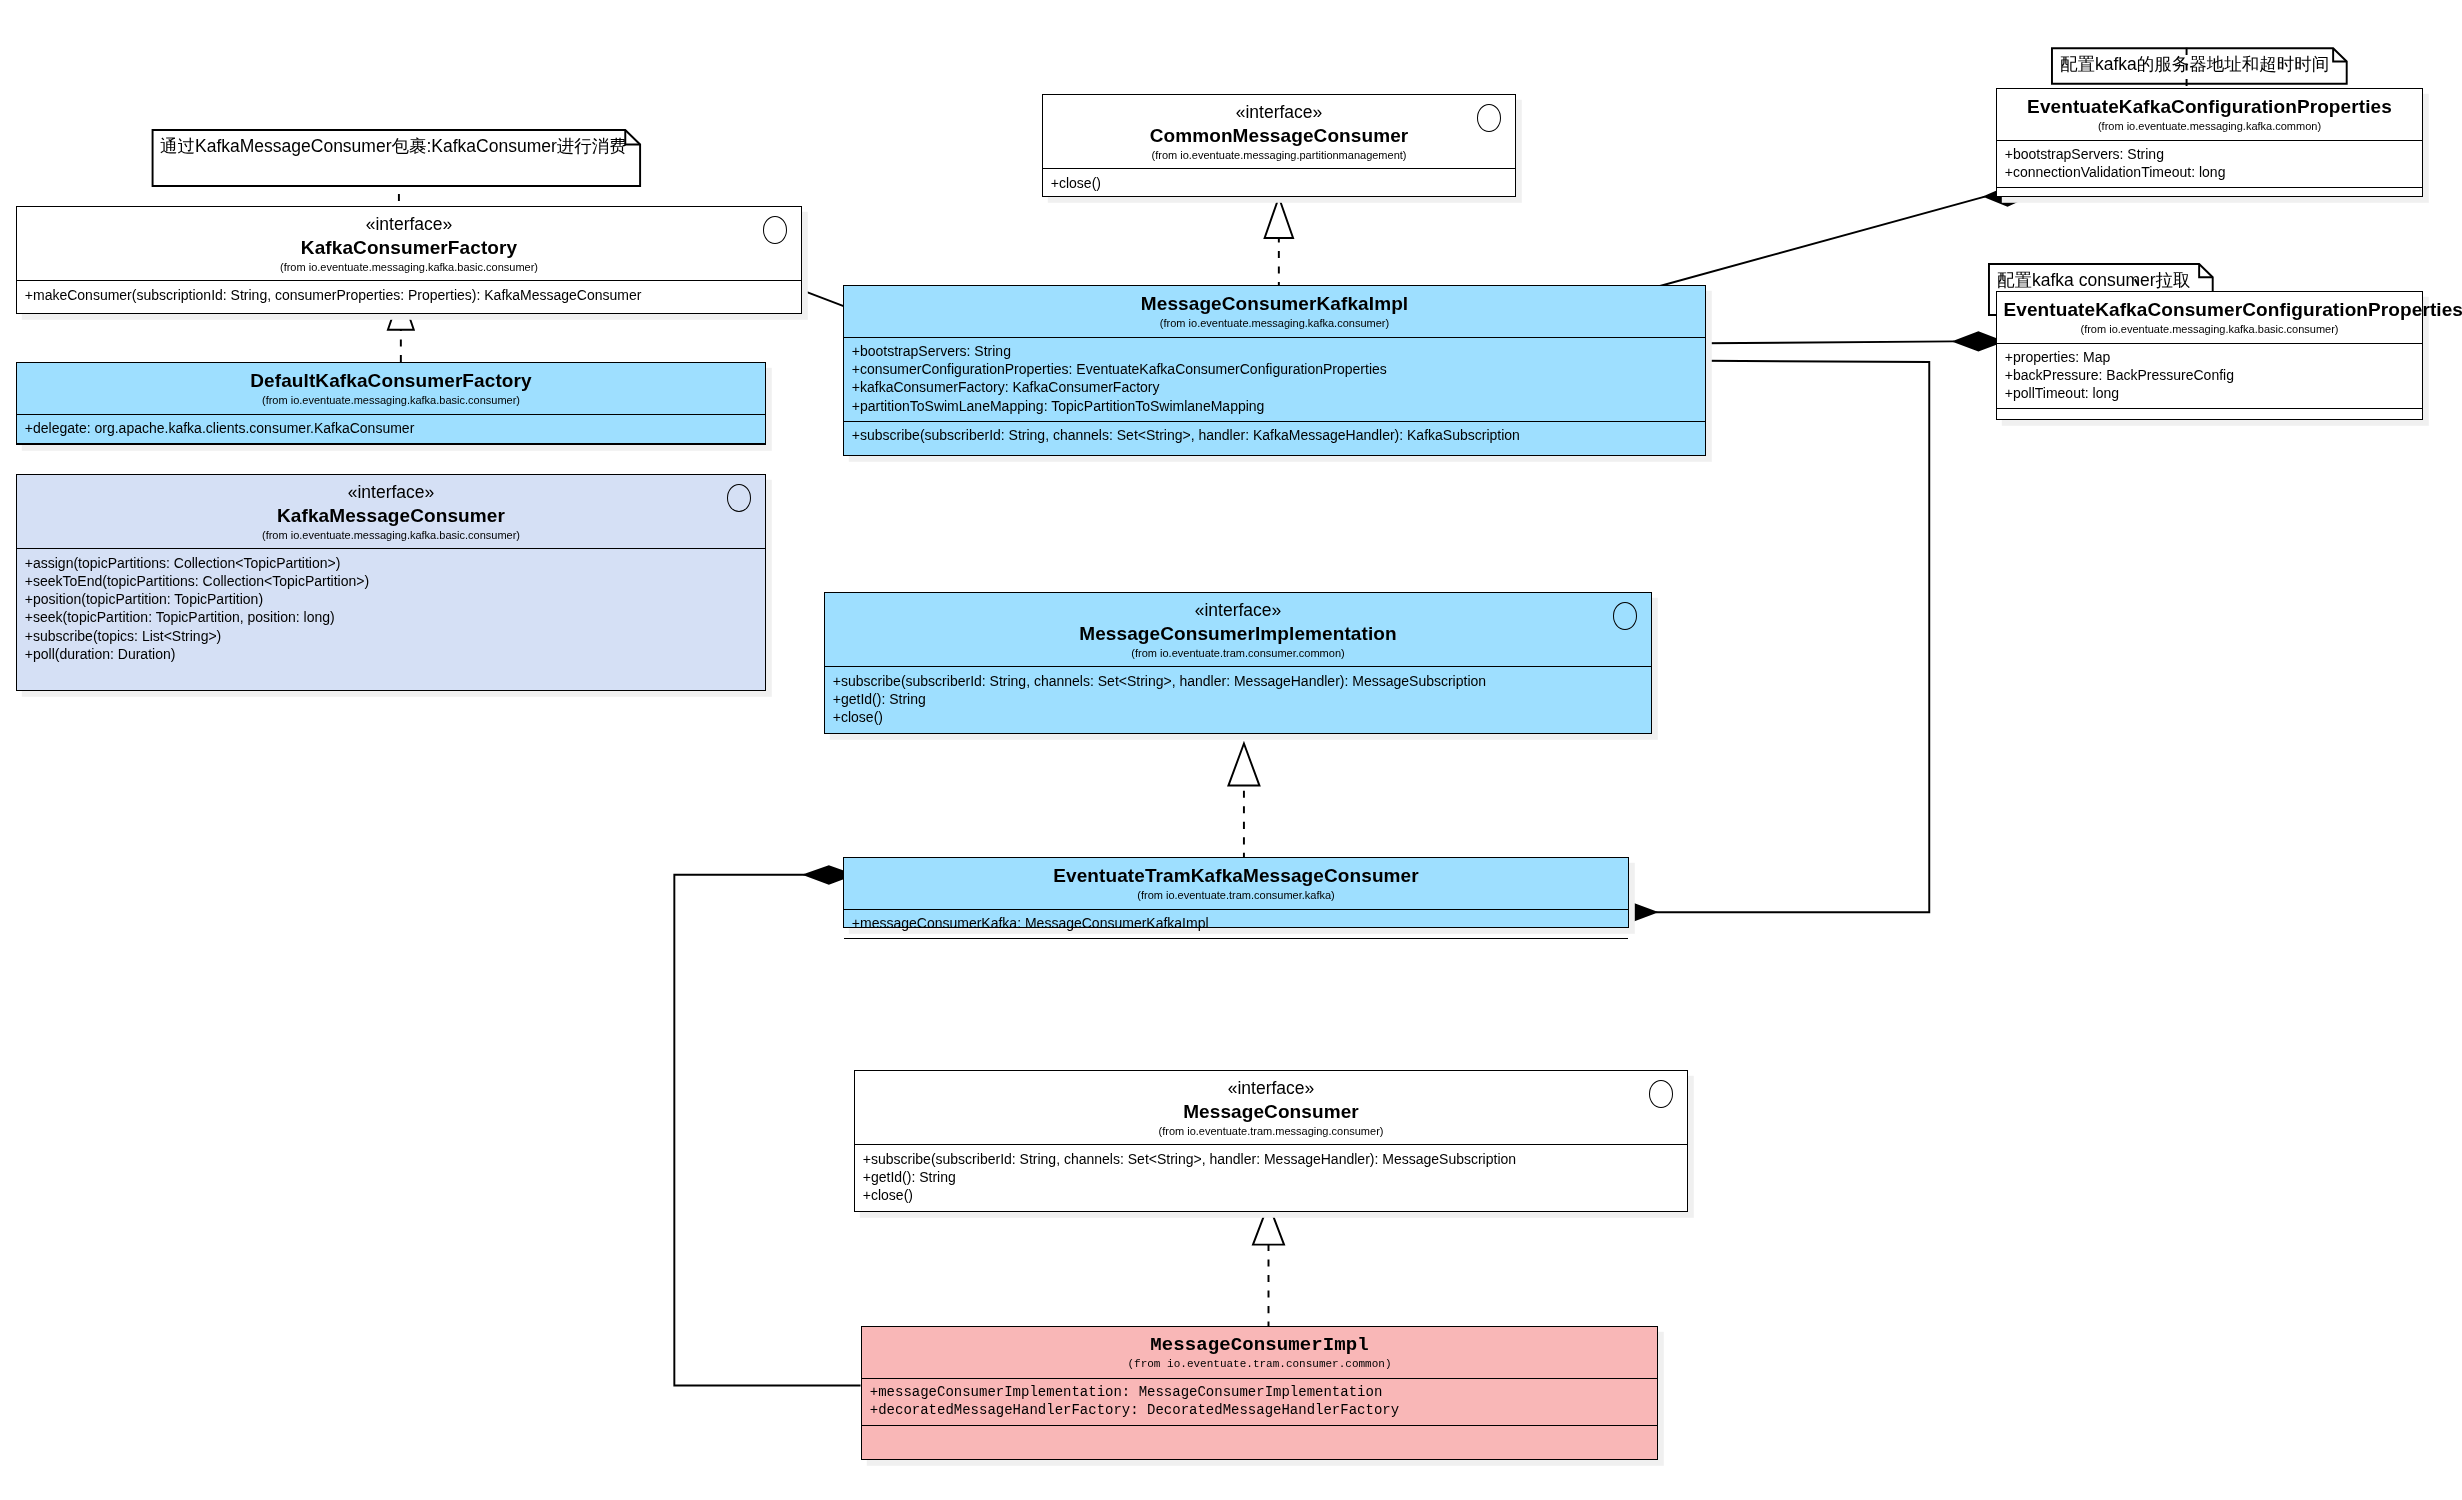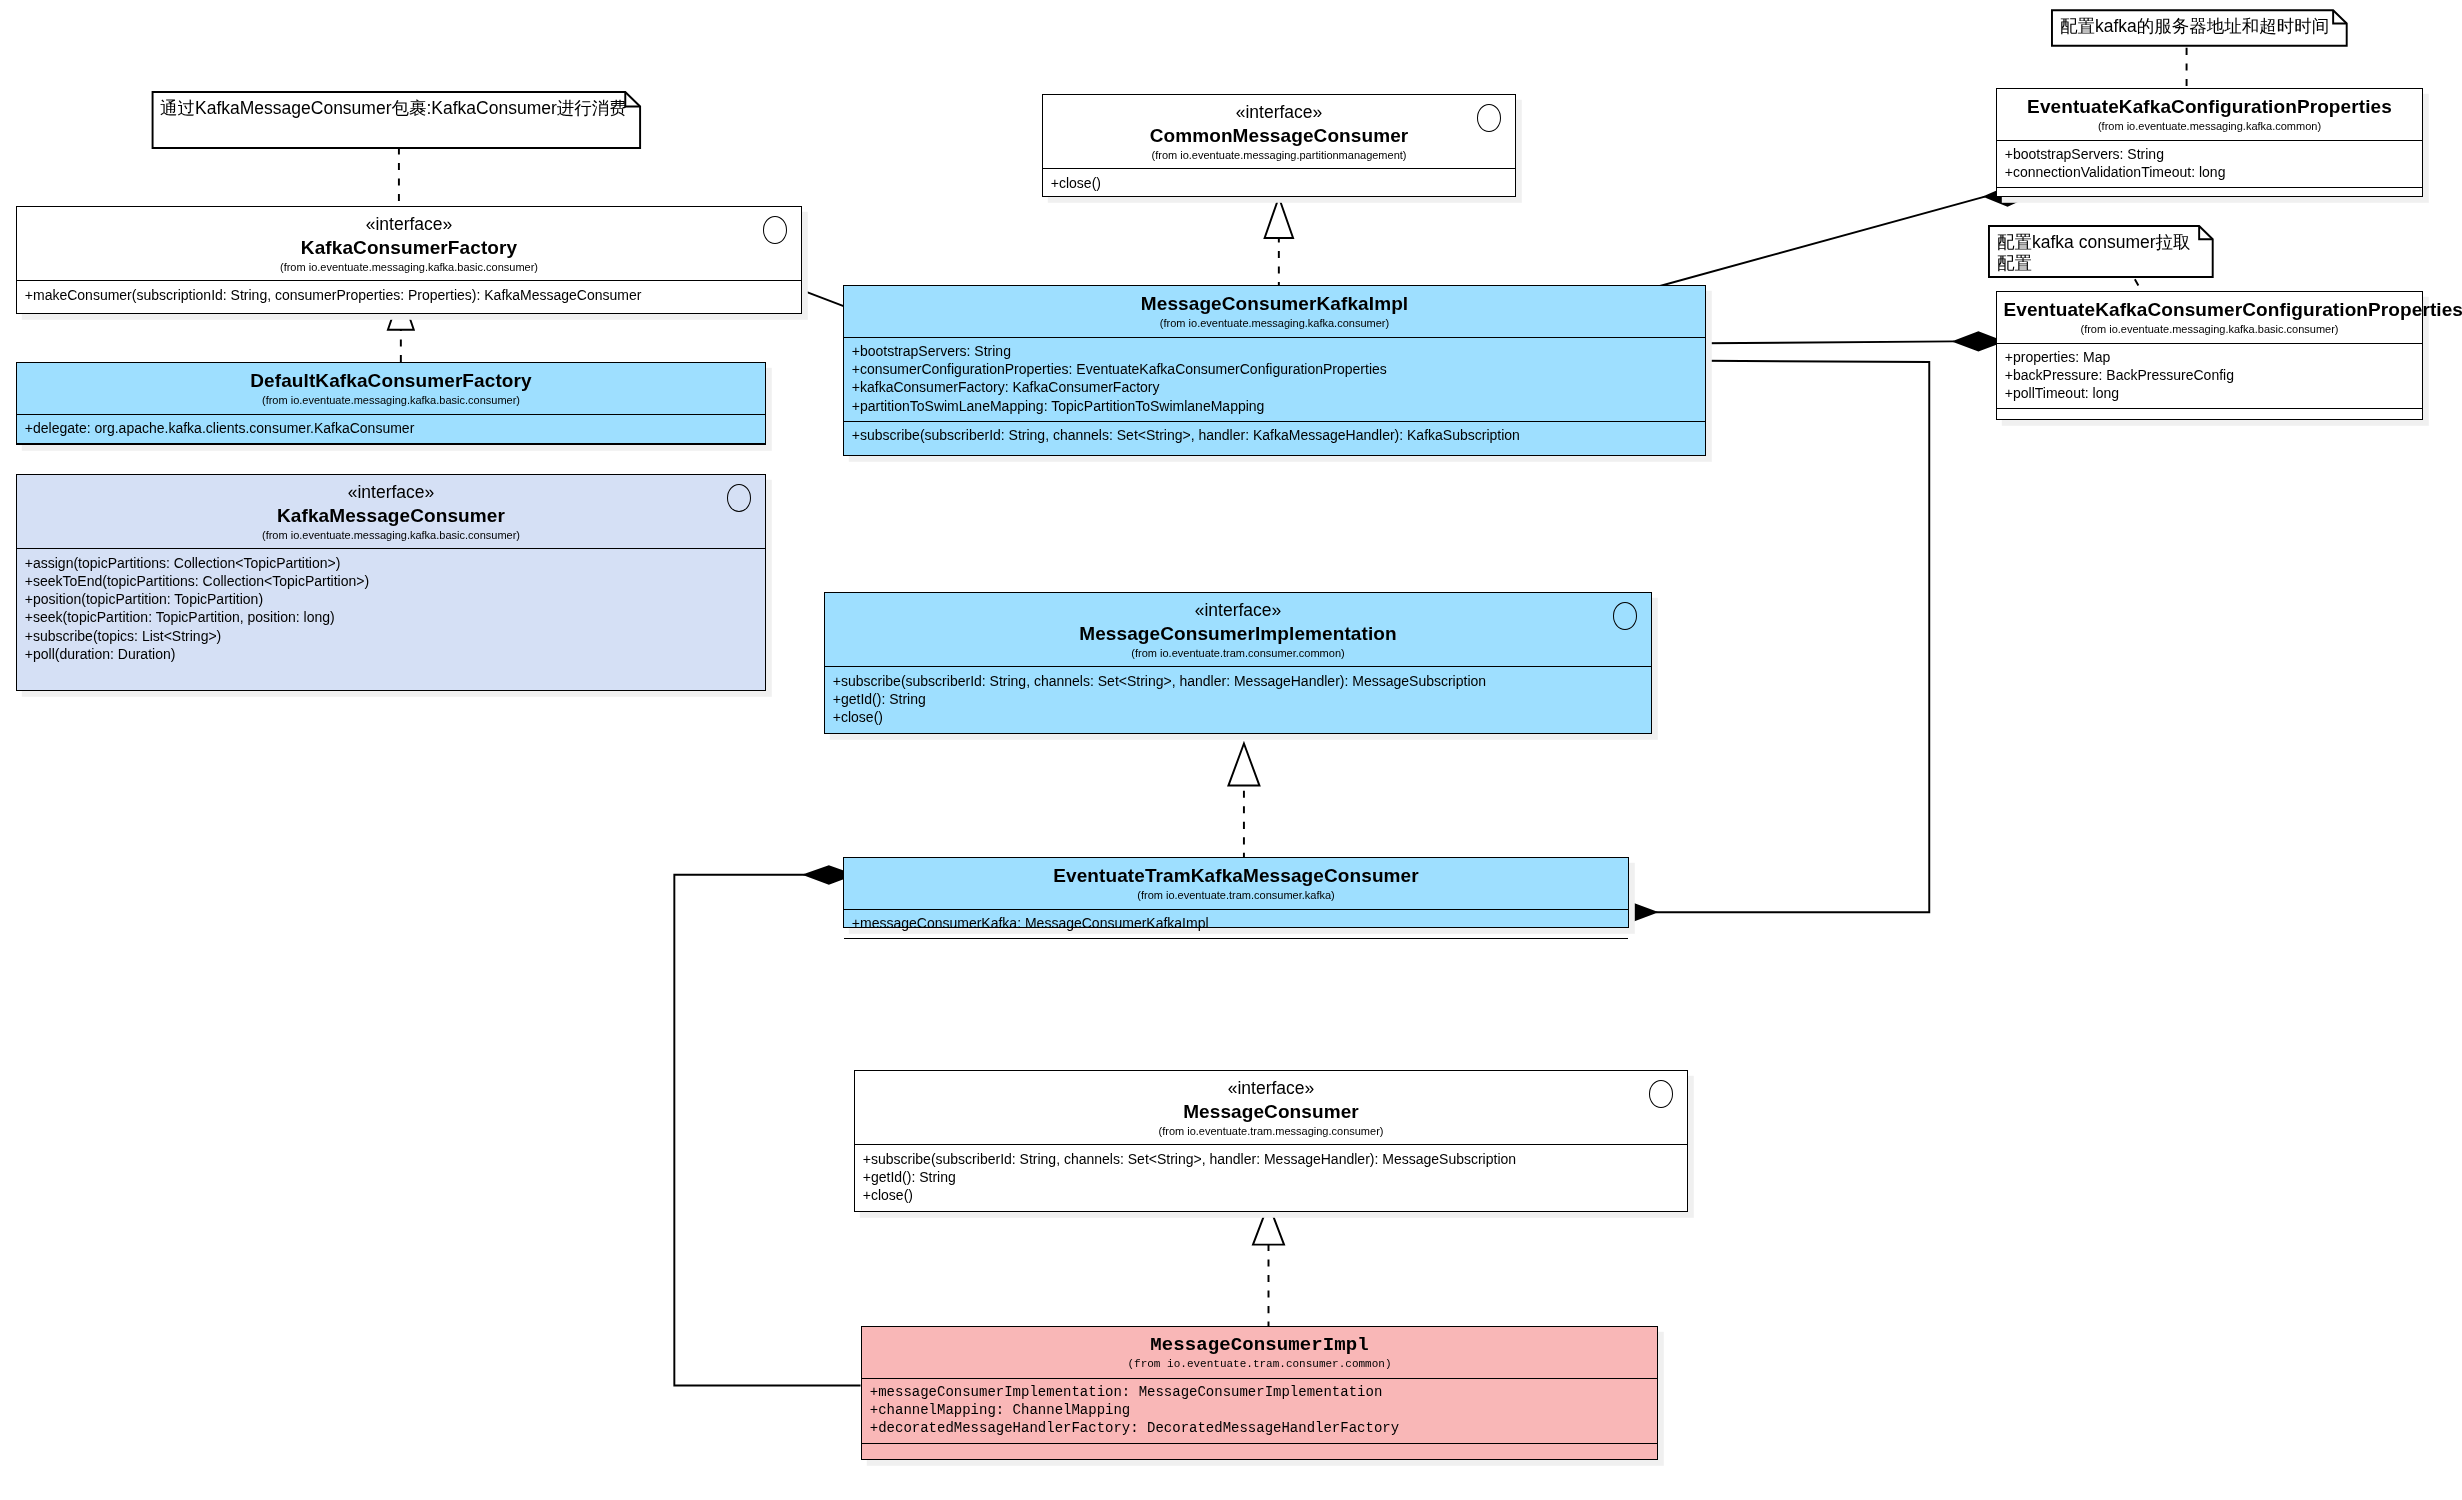--- a/index.html
+++ b/index.html
@@ -54,20 +54,21 @@
     border-radius:50%;
     background:transparent;
   }
   
   .note{
     position:absolute;
     box-sizing:border-box;
     background:#fff;
     font-size:17.5px;
     line-height:1.25;
+    margin-top:38px;
   }
   .note .body{
     position:absolute;
     inset:0;
     padding:6.5px 9px;
     box-sizing:border-box;
   }
   .note svg{position:absolute;left:0;top:0;overflow:visible;}
   
   #wires{position:absolute;left:0;top:0;width:2462px;height:1500px;overflow:visible;pointer-events:none;}
@@ -282,20 +283,19 @@
     </div>
   </div>
 
   <div class="uml pink" style="left:861px;top:1326px;width:797px;height:134px;font-family:Liberation Mono, monospace;">
     <div class="hdr">
       <div class="cname">MessageConsumerImpl</div>
       <div class="pkg">(from io.eventuate.tram.consumer.common)</div>
     </div>
     <div class="cmp sep">
       <div>+messageConsumerImplementation: MessageConsumerImplementation</div>
-      <div>+channelMapping: ChannelMapping</div>
       <div>+decoratedMessageHandlerFactory: DecoratedMessageHandlerFactory</div>
     </div>
     <div class="cmp sep empty"></div>
   </div>
 
 </div>
 
 
 </body></html>

